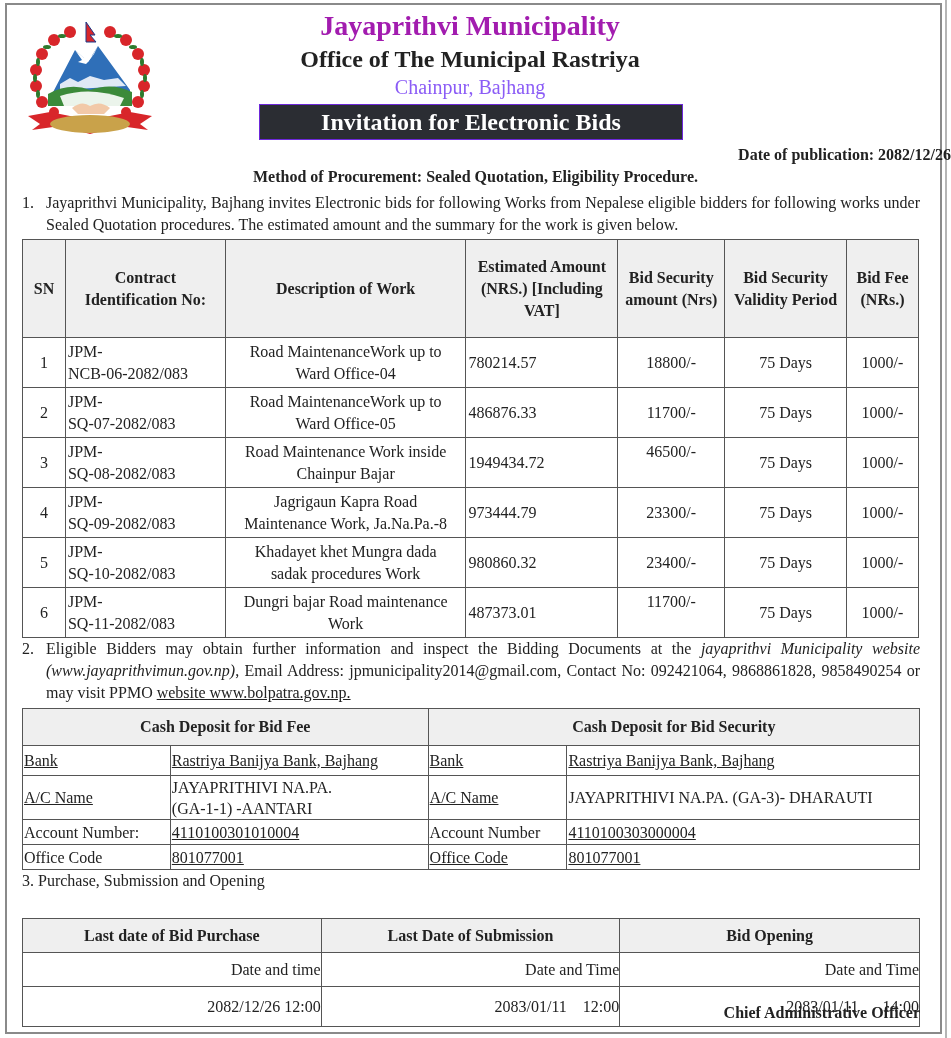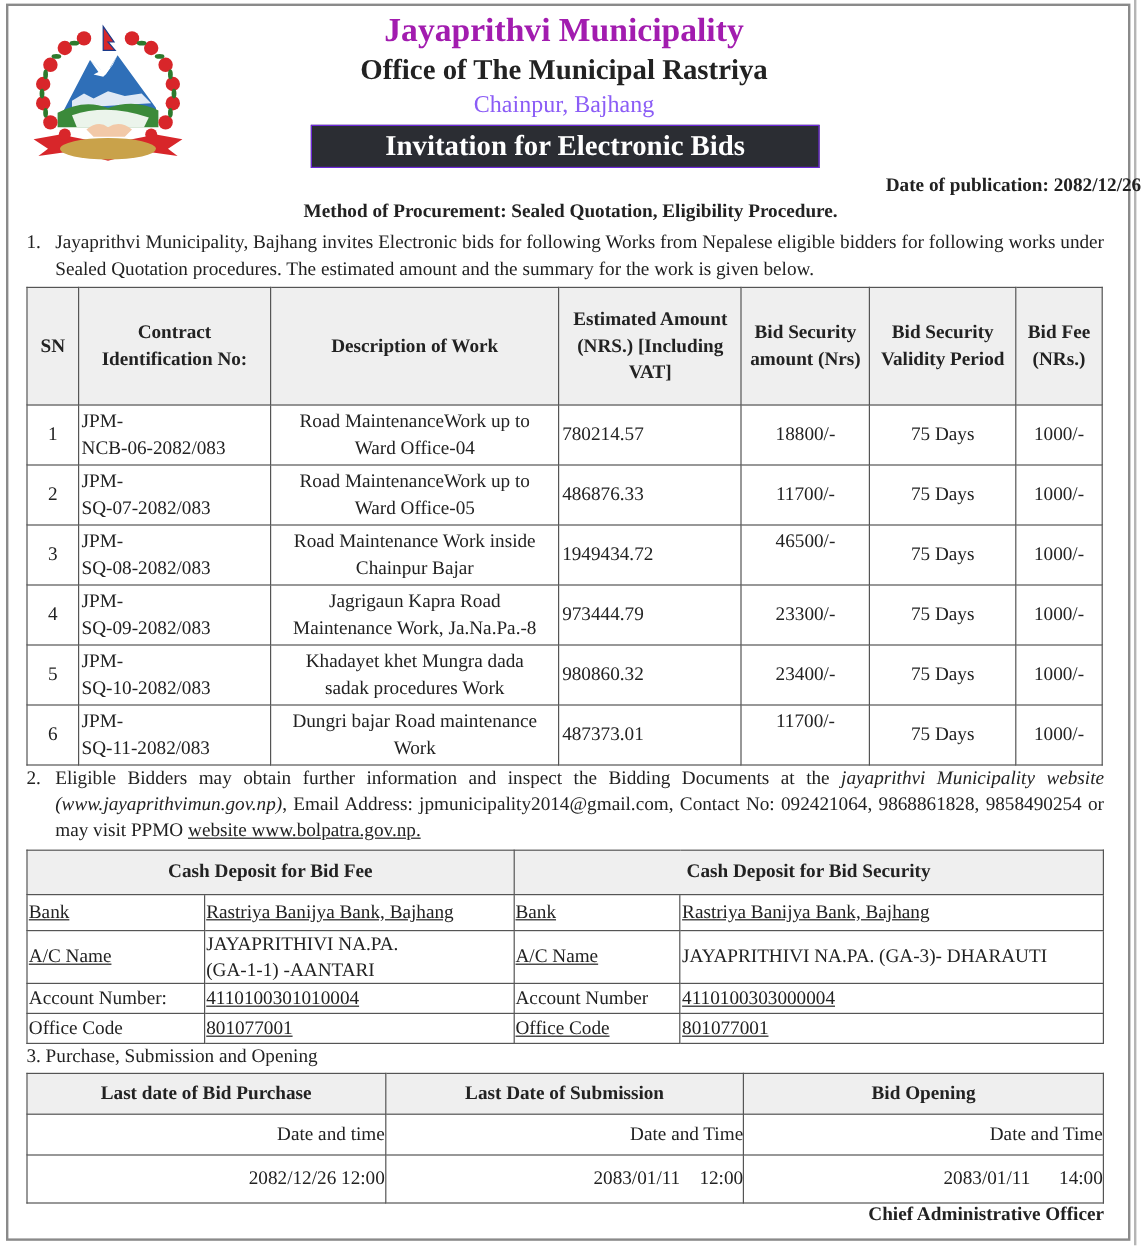--- a/index.html
+++ b/index.html
@@ -54,21 +54,21 @@
     .works td.fee { text-align: center; }
 
     .deposit { left: 22px; top: 708px; width: 898px; }
     .deposit th { height: 37px; text-align: center; }
     .deposit td { padding: 0 1px; line-height: 21px; text-align: left; }
     .deposit td.lbl u, .deposit td.val u { text-decoration: underline; }
     .deposit tr.row td { height: 30px; }
     .deposit tr.row2 td { height: 44px; }
     .deposit tr.row3 td { height: 25px; }
 
-    .dates { left: 22px; top: 894px; width: 898px; }
+    .dates { left: 22px; top: 918px; width: 898px; }
     .dates th { height: 34px; text-align: center; }
     .dates td { height: 34px; text-align: right; }
     .dates tr.vals td { height: 40px; }
 
     .signature { position: absolute; right: 31px; top: 1004px; font-size: 16px; font-weight: bold; }
   </style>
 </head>
 <body>
 
 <div class="frame"></div>

